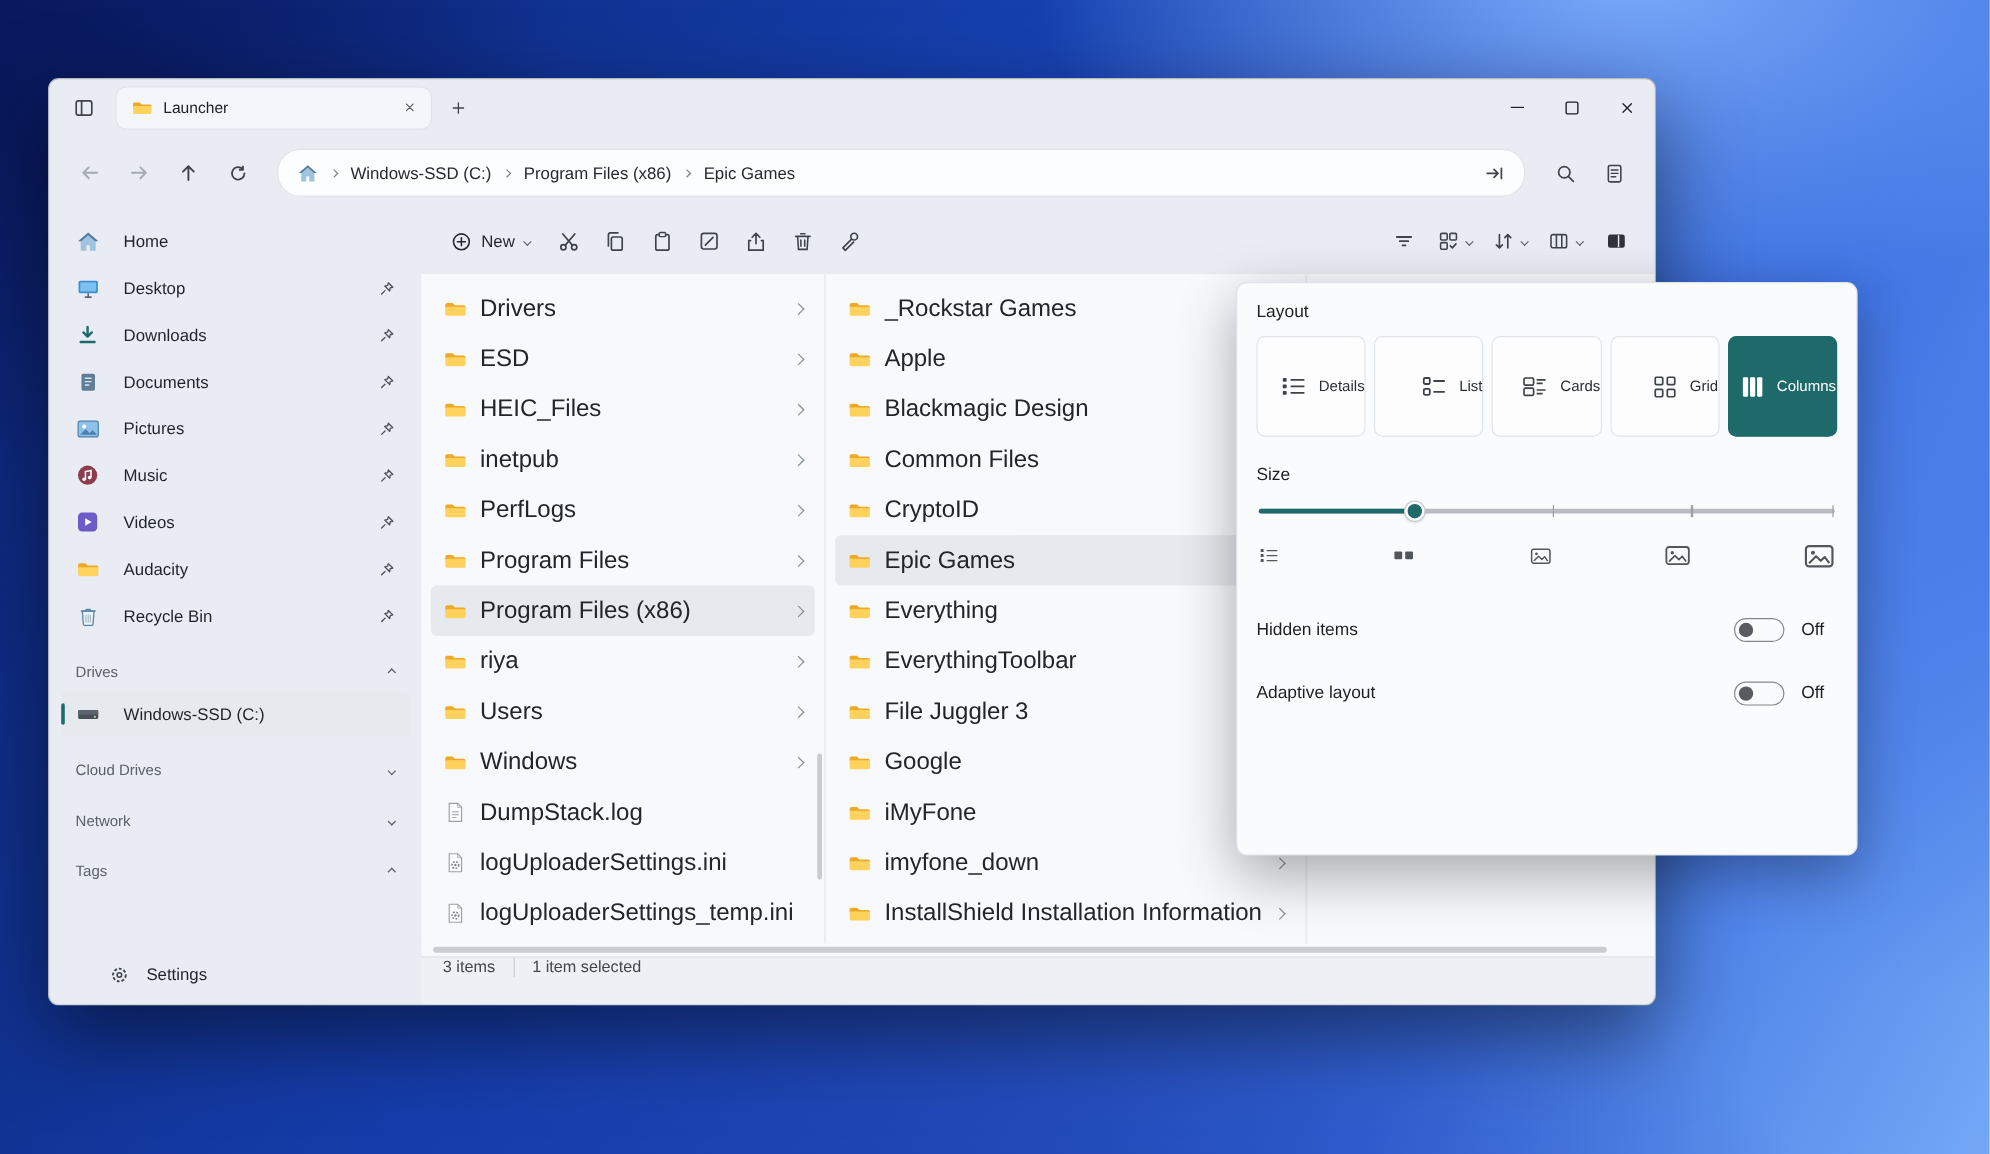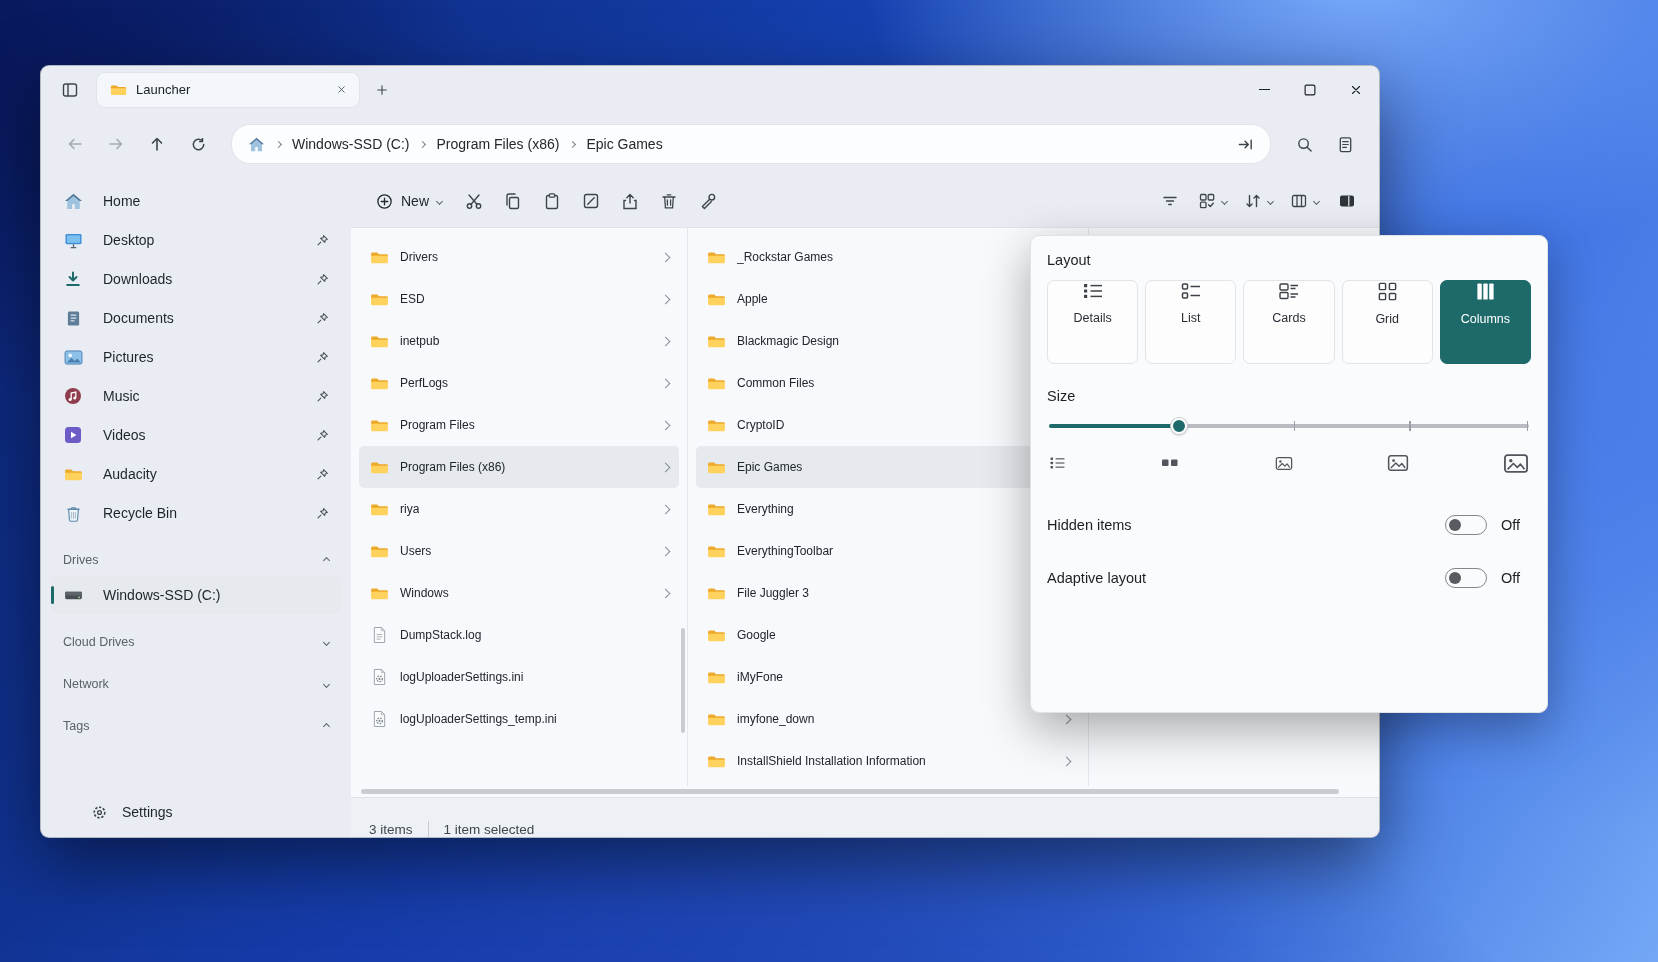--- a/index.html
+++ b/index.html
@@ -72,40 +72,40 @@
   .tool-btn{height:34px;min-width:36px;display:flex;align-items:center;justify-content:center;border-radius:5px;color:#3e444b;gap:6px;padding:0 7px;}
   .new-btn{font-size:14px;color:#24292e;padding:0 11px;gap:8px;}
   .tool-spacer{flex:1;}
   .tool-btn .cv{color:#5a6167;}
 
   .columns{flex:1;display:flex;min-height:0;background:#f7f9fc;border-top:1px solid #dfe3e8;position:relative;}
   .col{padding-top:8px;position:relative;flex:none;}
   .col1{width:336px;}
   .col2{width:400px;}
   .col-sep{width:1px;background:#e3e6ea;flex:none;}
-  .row{display:flex;align-items:center;gap:11px;height:42px;margin:0 8px;padding:0 10px;border-radius:5px;font-size:12px;color:#21262b;white-space:nowrap;}
+  .row{display:flex;align-items:center;gap:11px;height:42px;margin:0 8px;padding:0 10px;border-radius:5px;font-size:20px;color:#21262b;white-space:nowrap;}
   .row-ic{width:20px;display:flex;justify-content:center;flex:none;}
   .row .name{overflow:hidden;text-overflow:ellipsis;}
   .row .cv{margin-left:auto;color:#878f96;}
   .row.selected{background:#e6e9ed;}
   .vscroll{position:absolute;right:2px;top:400px;width:4px;height:105px;border-radius:2px;background:#c8ccd1;}
 
   .hscroll{height:11px;flex:none;background:#f7f9fc;display:flex;align-items:center;padding:0 10px;}
   .hscroll-thumb{height:5px;border-radius:3px;background:#c9cdd2;width:97%;}
 
-  .statusbar{height:40px;flex:none;border-top:1px solid #dfe3e8;display:flex;align-items:flex-end;gap:15px;padding:0 18px;font-size:13.5px;color:#41474d;background:#edf0f5;}
+  .statusbar{height:40px;flex:none;border-top:1px solid #dfe3e8;display:flex;align-items:flex-start;gap:15px;padding:0 18px;font-size:13.5px;color:#41474d;background:#edf0f5;}
   .status-div{width:1px;height:16px;background:#c7cbd0;}
 
   
   .flyout{position:absolute;left:1030px;top:235px;width:518px;height:478px;background:#fafbfc;border:1px solid #dfe2e6;
     border-radius:9px;box-shadow:0 16px 48px rgba(0,0,0,.33);padding:16px;z-index:10;}
   .fly-title{font-size:14.5px;color:#1b2025;}
   .fly-options{display:flex;gap:7px;margin-top:12px;}
-  .fly-opt{flex:1;height:84px;border:1px solid #e1e4e8;border-radius:7px;background:#fdfdfe;display:flex;flex-direction:column;
-    align-items:center;justify-content:flex-start;gap:10px;color:#3c4248;font-size:12.5px;}
+  .fly-opt{flex:1;height:84px;border:1px solid #e1e4e8;border-radius:7px;background:#fdfdfe;display:flex;flex-direction:row;
+    align-items:center;justify-content:flex-end;gap:10px;color:#3c4248;font-size:12.5px;}
   .fly-opt .lbl{color:#2a2f35;}
   .fly-opt.selected{background:var(--accent);border-color:var(--accent);color:#fff;}
   .fly-opt.selected .lbl{color:#fff;}
   .fly-size-title{margin-top:24px;font-size:14.5px;color:#1b2025;}
   .slider{position:relative;height:20px;margin:12px 2px 2px;}
   .slider .track{position:absolute;left:0;right:0;top:8px;height:4px;border-radius:2px;background:#b9bdc2;}
   .slider .fill{position:absolute;left:0;width:27%;top:8px;height:4px;border-radius:2px;background:var(--accent);}
   .slider .tick{position:absolute;top:5px;width:1.5px;height:10px;background:#9aa0a6;}
   .slider .thumb{position:absolute;left:calc(27% - 8px);top:2px;width:16px;height:16px;border-radius:50%;
     background:var(--accent);border:2.5px solid #fff;box-shadow:0 0 0 1px #c9cdd1,0 1px 3px rgba(0,0,0,.25);}
@@ -672,20 +672,29 @@
               </span>
               <span class="name" data-interactable="false">ESD</span>
               <span class="cv cv-r" data-interactable="false"></span>
             </div>
           <div class="row" data-interactable="true">
               <span class="row-ic">
                 <svg class="ic" width="19" height="15" data-interactable="false">
                   <use href="#ic-folder"></use>
                 </svg>
               </span>
+              <span class="name" data-interactable="false">HEIC_Files</span>
+              <span class="cv cv-r" data-interactable="false"></span>
+            </div>
+          <div class="row" data-interactable="true">
+              <span class="row-ic">
+                <svg class="ic" width="19" height="15" data-interactable="false">
+                  <use href="#ic-folder"></use>
+                </svg>
+              </span>
               <span class="name" data-interactable="false">inetpub</span>
               <span class="cv cv-r" data-interactable="false"></span>
             </div>
           <div class="row" data-interactable="true">
               <span class="row-ic">
                 <svg class="ic" width="19" height="15" data-interactable="false">
                   <use href="#ic-folder"></use>
                 </svg>
               </span>
               <span class="name" data-interactable="false">PerfLogs</span>

